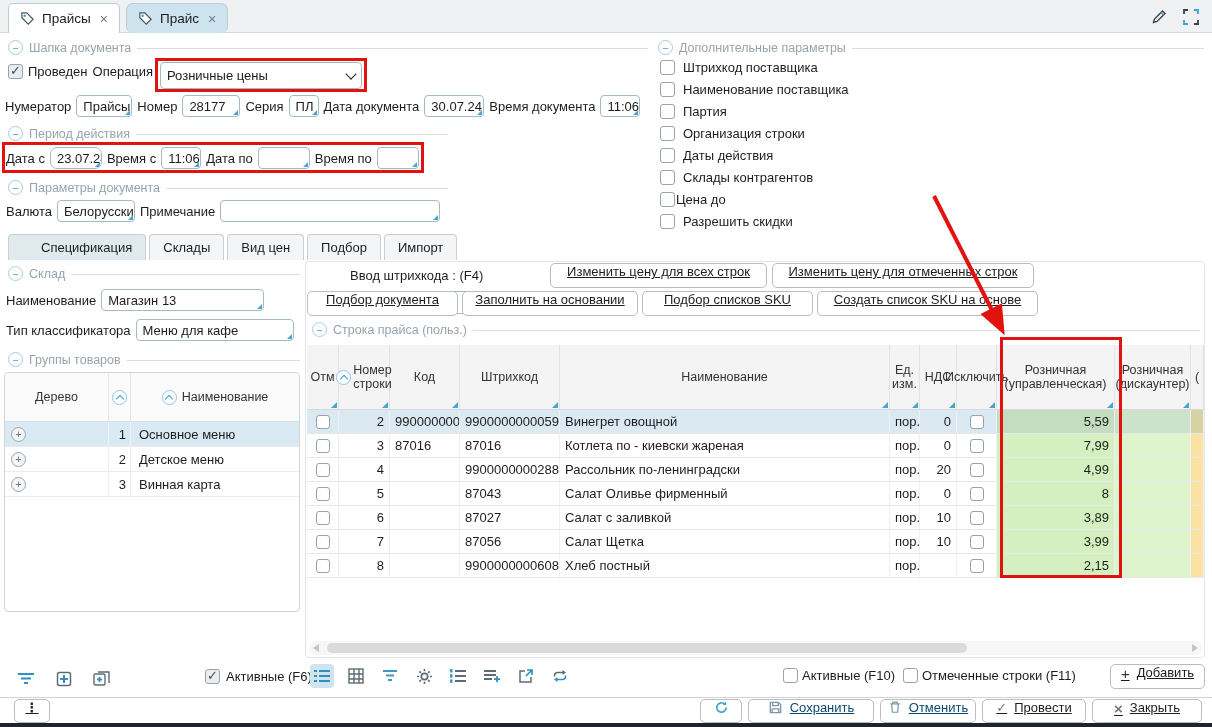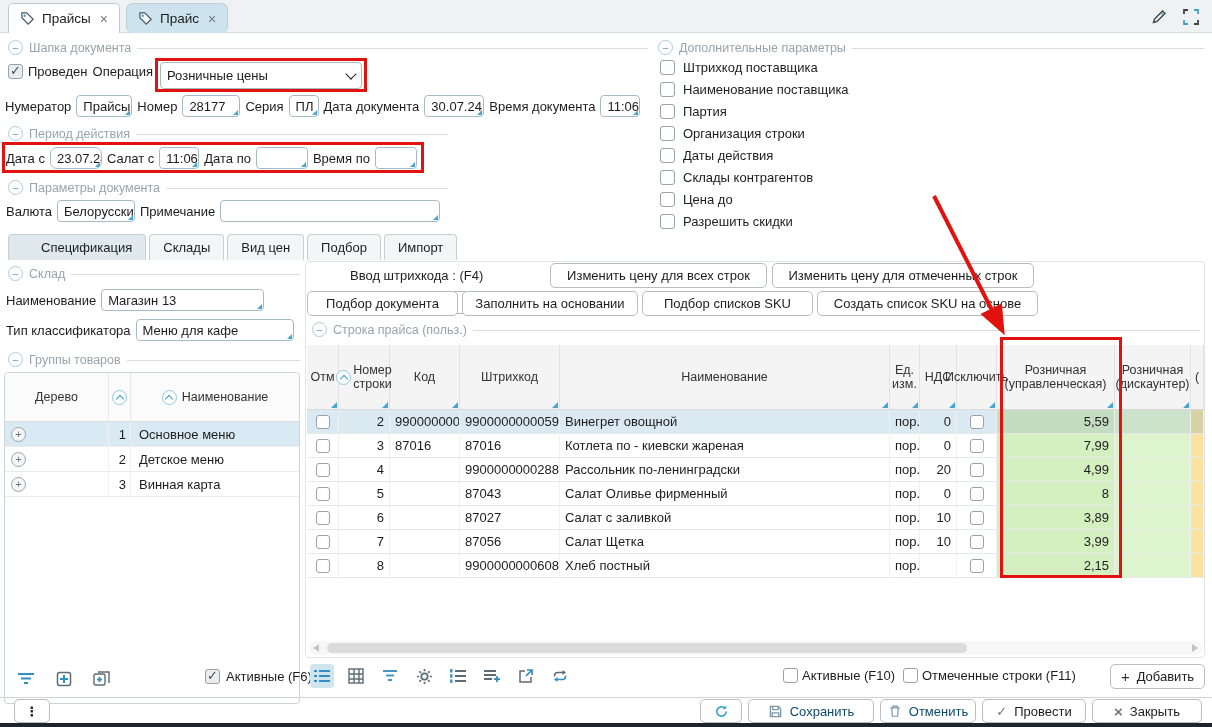--- a/index.html
+++ b/index.html
@@ -22,29 +22,29 @@
   .frow{display:flex;align-items:center;gap:5px;}
   .fld{height:22px;background:#fff;border:1px solid #a6bac6;border-radius:4px;padding:0 6px;display:flex;align-items:center;white-space:nowrap;overflow:hidden;position:relative;box-sizing:border-box;}
   .fld::after{content:"";position:absolute;right:1px;bottom:1px;width:0;height:0;border-bottom:5px solid #47a5cf;border-left:5px solid transparent;}
   .fld.notr::after{display:none;}
   .chev{width:7px;height:7px;border-right:1.8px solid #222;border-bottom:1.8px solid #222;transform:rotate(45deg);margin-left:auto;margin-top:-4px;flex:none;}
 
   .cb{width:15px;height:15px;border:1px solid #98a2a8;border-radius:3px;background:#fff;box-sizing:border-box;position:relative;flex:none;}
   .cb.checked{background:#e9edef;}
   .cb.checked::after{content:"✓";position:absolute;left:1px;top:-2px;font-size:13px;font-weight:bold;color:#4a4f52;}
 
-  .btn{background:#fff;border:1px solid #b9bdbf;border-radius:5px;display:flex;align-items:center;justify-content:center;gap:7px;font-size:13px;color:#1d1d1d;box-sizing:border-box;}
+  .btn{background:#fff;border:1px solid #b9bdbf;border-radius:5px;display:flex;align-items:flex-start;justify-content:center;gap:7px;font-size:13px;color:#1d1d1d;box-sizing:border-box;text-decoration:underline;}
   .btn .gicon{color:#777;font-weight:bold;}
   .btn.disabled{color:#0c4a6e;}
 
   .dtab{height:26px;padding:0 13px;display:flex;align-items:center;background:#f3f5f6;border:1px solid #c9ced1;border-bottom:none;border-radius:4px 4px 0 0;font-size:13px;box-sizing:border-box;}
   .dtab.active{background:#dfe9ee;padding-left:32px;}
 
   
-  .tree{left:4px;top:372px;width:296px;height:332px;border:1px solid #cfd4d7;border-radius:4px;background:#fff;overflow:hidden;box-sizing:border-box;}
+  .tree{left:4px;top:372px;width:296px;height:240px;border:1px solid #cfd4d7;border-radius:4px;background:#fff;overflow:hidden;box-sizing:border-box;}
   .tree-head{display:grid;grid-template-columns:104px 22px 1fr;height:48px;border-bottom:1px solid #dadee0;background:#fbfbfb;}
   .tree-head>div{display:flex;align-items:center;justify-content:center;gap:5px;font-size:12.5px;color:#333;border-right:1px solid #e6e9ea;}
   .tree-head>div:last-child{border-right:none;}
   .trow{display:grid;grid-template-columns:104px 22px 1fr;height:24px;border-bottom:1px solid #e9ebec;background:#fff;}
   .trow>div{display:flex;align-items:center;height:100%;border-right:1px solid #eef0f1;box-sizing:border-box;}
   .trow>div:last-child{border-right:none;}
   .trow.selected>div{background:#d9eaf4;}
   .tplus{width:13px;height:13px;border-radius:50%;border:1px solid #9aa4aa;color:#6e767b;font-size:11px;line-height:10px;display:flex;align-items:center;justify-content:center;margin-left:6px;background:#f4f5f6;}
   .tnum{justify-content:flex-end;padding-right:4px;}
   .tname{padding-left:8px;}
@@ -173,21 +173,21 @@
   <div class="abs sec" style="left:8px;top:126px;width:440px;">
     <span class="mc">−</span>
     <span>Период действия</span>
     <span class="ln"></span>
   </div>
   <div class="abs frow" style="left:6px;top:147px;">
     <span class="lbl">Дата с</span>
     <span class="fld" style="width:52px;border-radius:7px;">
         <span>23.07.24</span>
       </span>
-    <span class="lbl">Салат с</span>
+    <span class="lbl">Время с</span>
     <span class="fld" style="width:40px;">
         <span>11:06</span>
       </span>
     <span class="lbl">Дата по</span>
     <span class="fld" style="width:52px;">
         <span></span>
       </span>
     <span class="lbl">Время по</span>
     <span class="fld" style="width:42px;">
         <span></span>
@@ -233,21 +233,21 @@
         <span class="lbl">Организация строки</span>
       </div>
       <div class="frow" style="gap:8px;">
         <span class="cb"></span>
         <span class="lbl">Даты действия</span>
       </div>
       <div class="frow" style="gap:8px;">
         <span class="cb"></span>
         <span class="lbl">Склады контрагентов</span>
       </div>
-      <div class="frow" style="gap:8px;align-items:center;">
+      <div class="frow" style="gap:1px;align-items:center;">
         <span class="cb"></span>
         <span class="lbl">Цена до</span>
       </div>
       <div class="frow" style="gap:8px;">
         <span class="cb"></span>
         <span class="lbl">Разрешить скидки</span>
       </div>
   </div>
 
   <div class="abs frow" style="left:8px;top:234px;gap:3px;">

